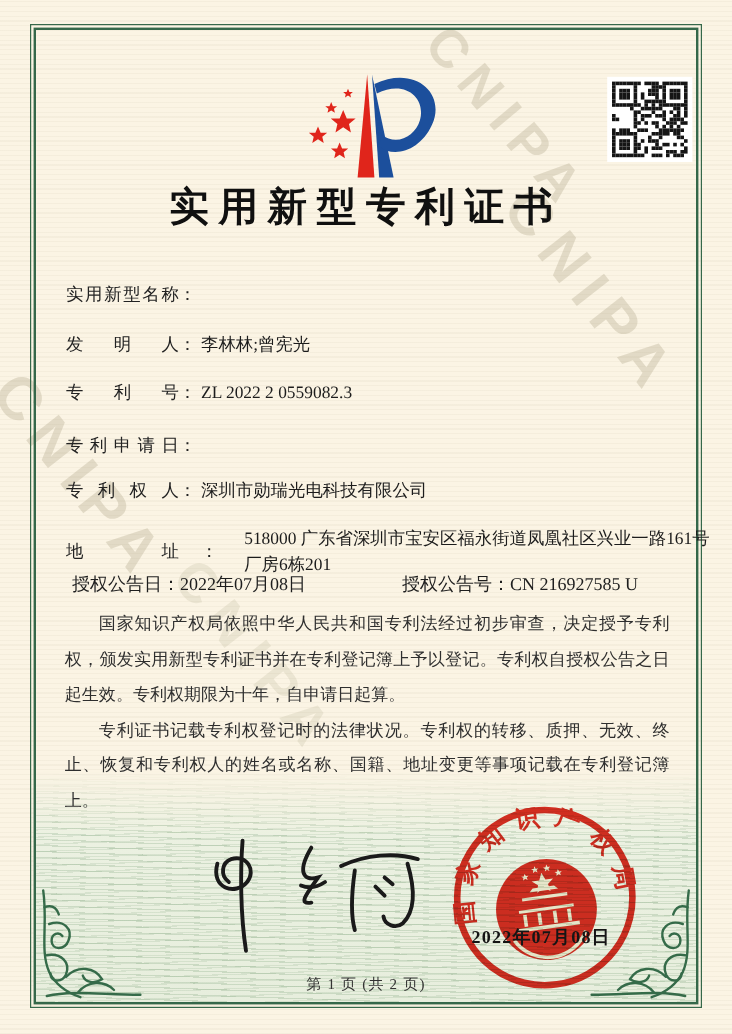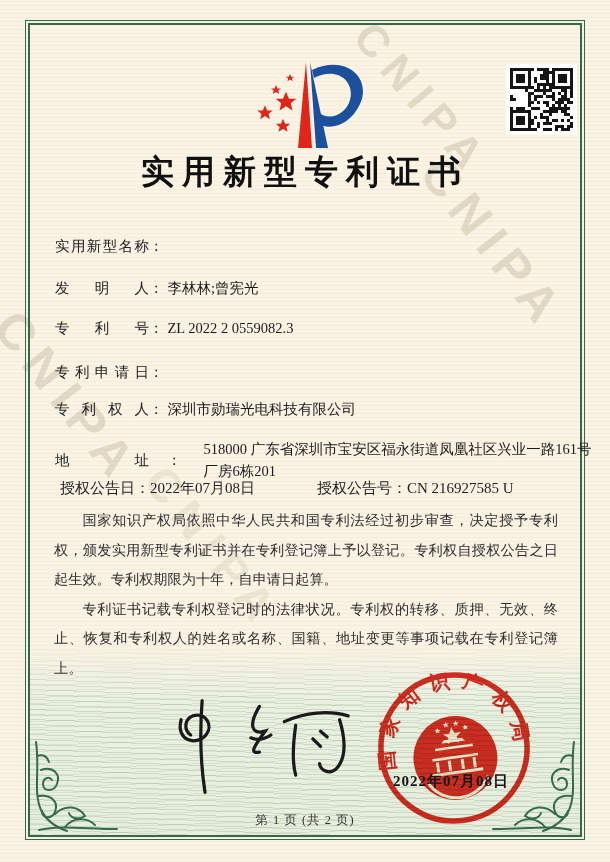--- a/index.html
+++ b/index.html
@@ -420,21 +420,21 @@
       <span class="f-value" style="width:400px;line-height:22px;">518000 广东省深圳市宝安区福永街道凤凰社区兴业一路161号厂房6栋201</span>
     </div>
   </div>
 
   <div class="grant-row">
     <div class="grant-pair">
       <span>授权公告日</span>
       <span>：</span>
       <span>2022年07月08日</span>
     </div>
-    <div class="grant-pair" style="margin-left:62px;">
+    <div class="grant-pair" style="margin-left:80px;">
       <span>授权公告号</span>
       <span>：</span>
       <span>CN 216927585 U</span>
     </div>
   </div>
 
   <div class="paras">
     <p>国家知识产权局依照中华人民共和国专利法经过初步审查，决定授予专利权，颁发实用新型专利证书并在专利登记簿上予以登记。专利权自授权公告之日起生效。专利权期限为十年，自申请日起算。</p>
     <p>专利证书记载专利权登记时的法律状况。专利权的转移、质押、无效、终止、恢复和专利权人的姓名或名称、国籍、地址变更等事项记载在专利登记簿上。</p>
   </div>

